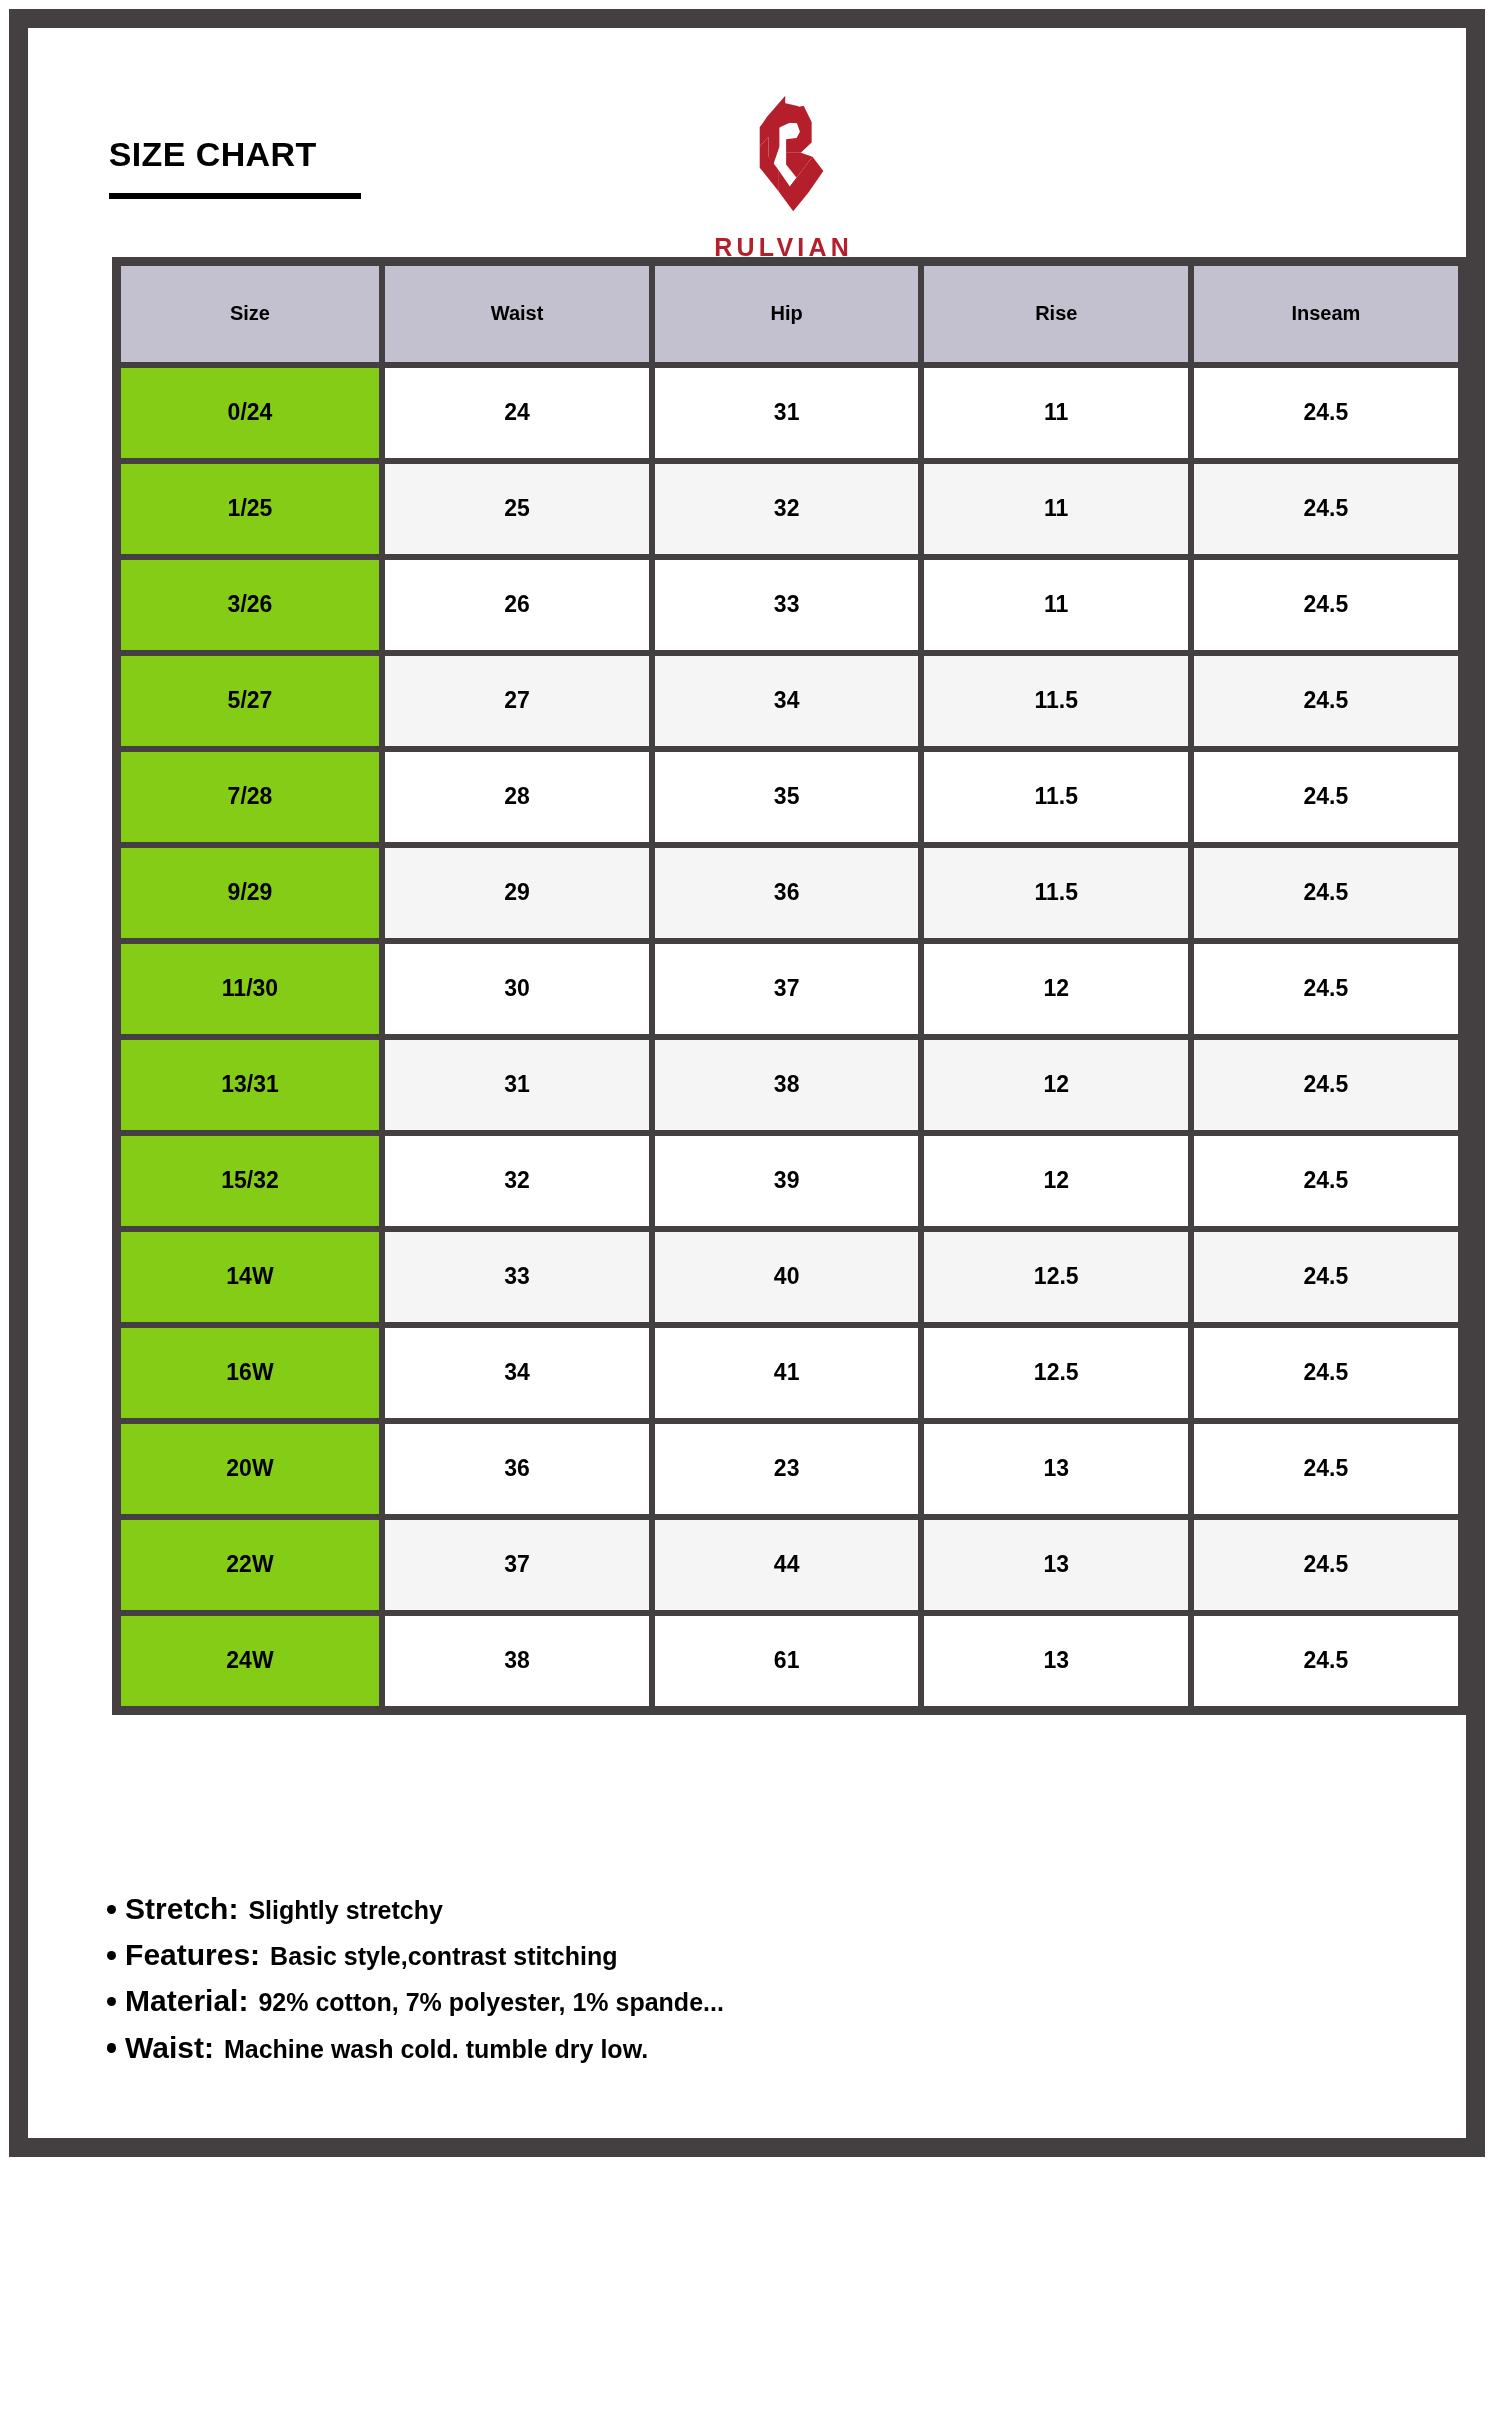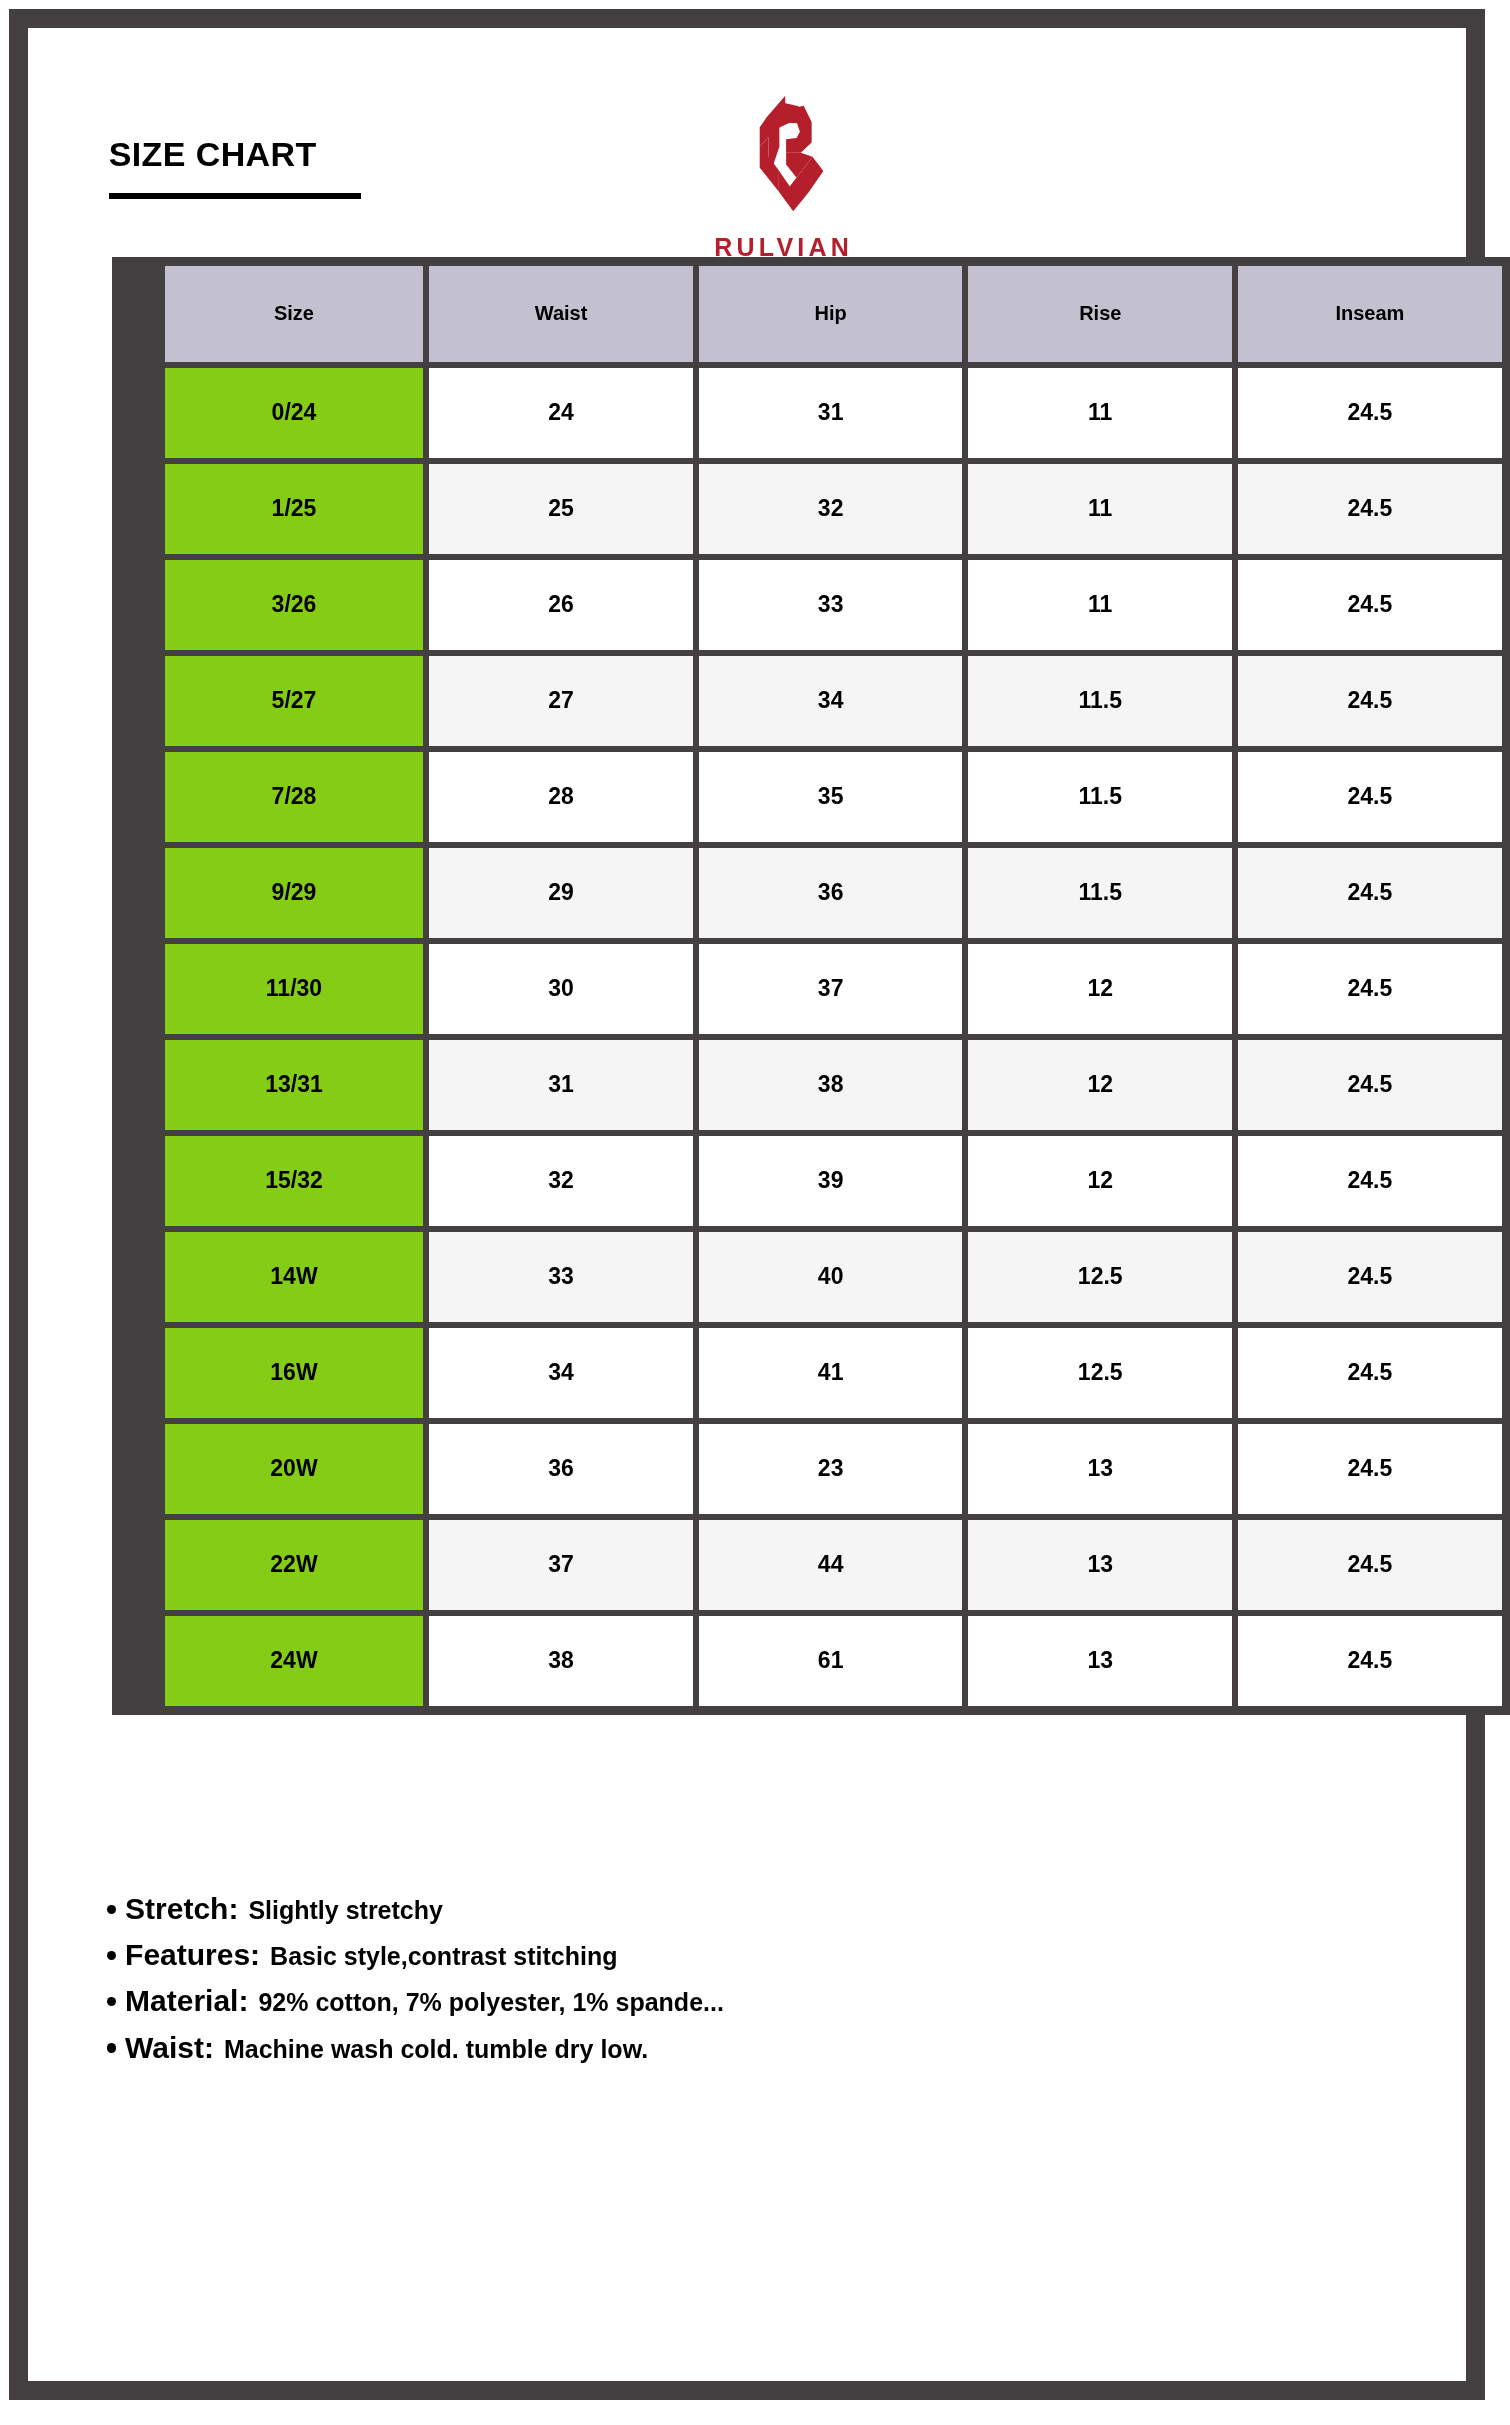--- a/index.html
+++ b/index.html
@@ -21,21 +21,21 @@
     background: #ffffff;
     box-sizing: border-box;
   }
 
   
   .frame {
     position: absolute;
     left: 9.2px;
     top: 9.2px;
     width: 1476px;
-    height: 2391px;
+    height: 2148px;
     border: 19.3px solid #443f40;
     box-sizing: border-box;
     background: #ffffff;
   }
 
   .inner {
     position: absolute;
     left: 28.5px;
     top: 28.5px;
     width: 1454px;
@@ -96,21 +96,20 @@
   .size-table {
     position: absolute;
     left: 55px;
     top: 200px;
     width: 1343px;
     border-collapse: separate;
     border-spacing: 0;
     background: #443f40;
     border: 6.7px solid #443f40;
     box-sizing: content-box;
-    padding-left: 44px;
   }
   .size-table td, .size-table th {
     border: 3.4px solid #443f40;
     padding: 0;
     text-align: center;
     vertical-align: middle;
     height: 96px;
     font-size: 23px;
     color: #000000;
     font-weight: bold;

